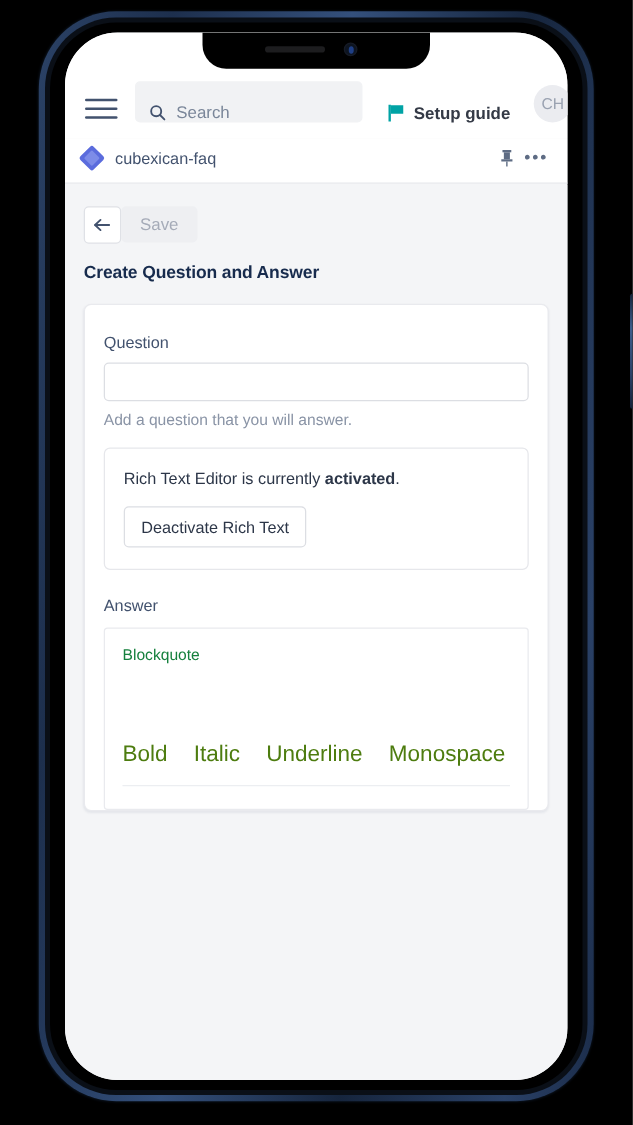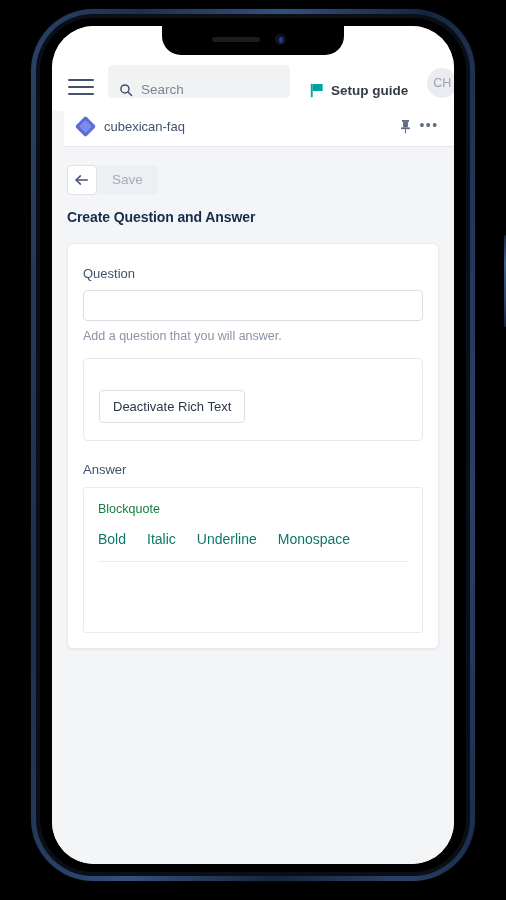--- a/index.html
+++ b/index.html
@@ -183,21 +183,21 @@
     justify-content: center;
     margin-left: 9px;
     margin-right: -2px;
     cursor: pointer;
     margin-top: 36px;
   }
 
   
   .crumbbar {
     position: absolute;
-    left: 12px; top: 85px; right: 0;
+    left: 0; top: 85px; right: 0;
     height: 36px;
     background: #ffffff;
     border-bottom: 1px solid #e6e8ec;
     display: flex;
     align-items: center;
     padding: 0 16px 4px 12px;
   }
   .crumb-icon {
     width: 15px; height: 15px;
     transform: rotate(45deg);
@@ -350,23 +350,24 @@
   .ed-row-block {
     font-size: 12.5px;
     color: #15803d;
   }
   .ed-row-marks {
     margin-top: 15px;
     display: flex;
     gap: 21px;
   }
   .ed-row-marks span {
-    font-size: 14px;
-    color: #0f766e;
-    cursor: pointer;
+    font-size: 18px;
+    color: #4d7c0f;
+    cursor: pointer;
+    margin-top: 47px;
   }
   .ed-divider {
     margin-top: 14px;
     height: 1px;
     background: #eceef1;
   }
   .ed-canvas {
     height: 60px;
     cursor: text;
   }
@@ -459,20 +460,23 @@
 
       <div class="page-title">Create Question and Answer</div>
 
       <div class="card">
 
         <div class="field-label">Question</div>
         <input class="text-input" type="text" placeholder="" style="">
         <div class="help-text">Add a question that you will answer.</div>
 
         <div class="rte-panel">
+          <div class="rte-status">
+            <span>Rich Text Editor is currently </span><b>activated</b><span>.</span>
+          </div>
           <button class="rte-toggle">Deactivate Rich Text</button>
         </div>
 
         <div class="answer-label">Answer</div>
 
         <div class="editor">
           <div class="ed-row-block">Blockquote</div>
           <div class="ed-row-marks">
             <span>Bold</span>
             <span>Italic</span>

